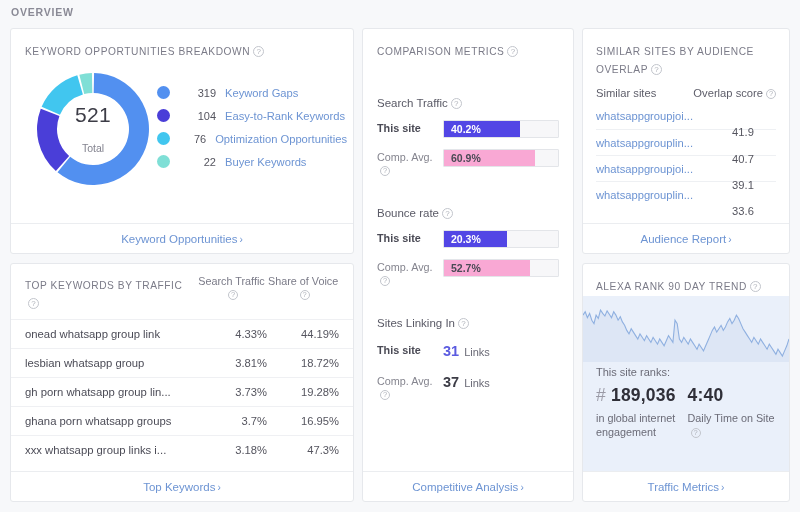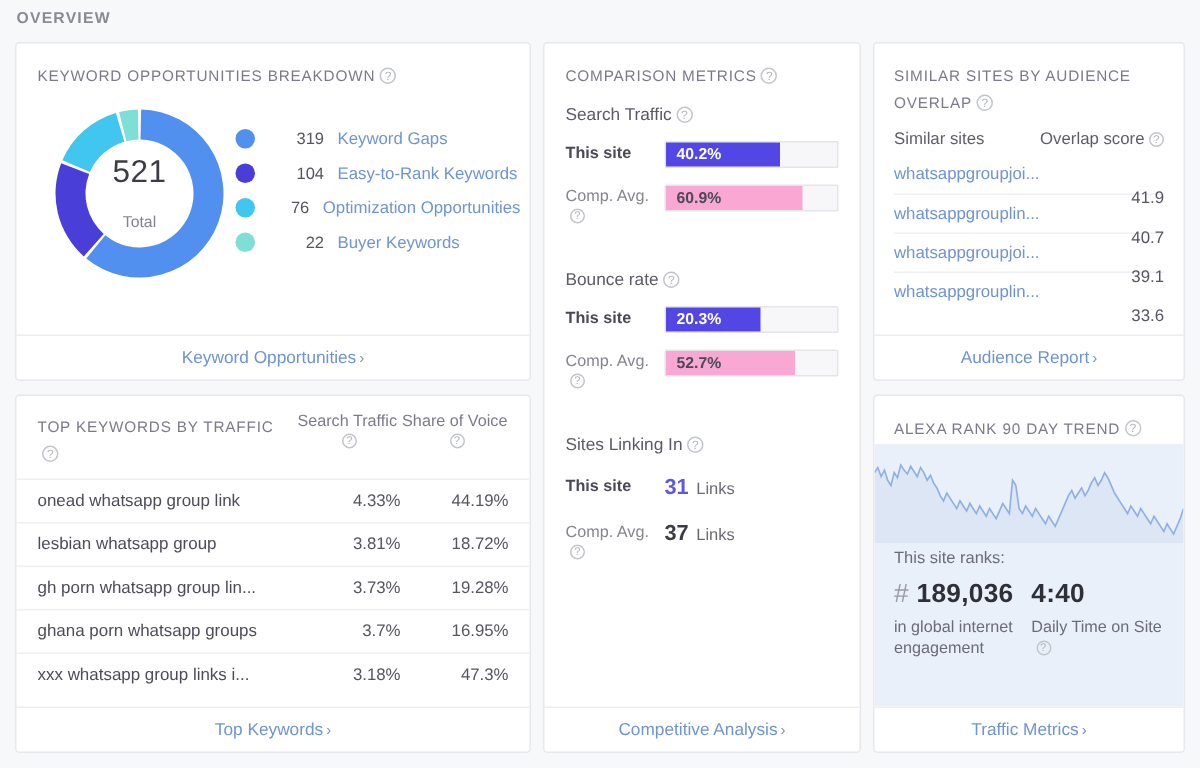--- a/index.html
+++ b/index.html
@@ -82,21 +82,21 @@
   .tkw-row:first-child { border-top: 1px solid #eff0f3; }
   .tkw-kw {
     flex: 1 1 auto; font-size: 11.3px; color: #4c4c57;
     white-space: nowrap; overflow: hidden; text-overflow: ellipsis; padding-right: 6px;
   }
   .tkw-c { width: 72px; text-align: right; font-size: 11.2px; color: #55555f; }
 
   
   #card-cmp { left: 362px; top: 28px; width: 212px; height: 474px; }
   .cmp-inner { padding: 12px 14px 0 14px; }
-  .cmp-section-title { font-size: 11.5px; color: #5a5a66; margin-top: 12px; }
+  .cmp-section-title { font-size: 11.5px; color: #5a5a66; margin-top: 38px; }
   .bar-row { display: flex; align-items: flex-start; margin-top: 11px; }
   .bar-label {
     width: 66px; flex: 0 0 66px; font-size: 10.8px; padding-top: 2px; line-height: 13px;
   }
   .bar-label.site { color: #4a4a55; font-weight: 600; }
   .bar-label.avg { color: #85858f; }
   .bar-track {
     flex: 1 1 auto; height: 18px; background: #f7f7f9;
     border: 1px solid #e3e5e9; position: relative; border-radius: 1px;
   }
@@ -121,21 +121,21 @@
   .sim-ch-b { width: 86px; text-align: right; font-size: 11.2px; color: #5d5d69; }
   .sim-row {
     display: flex; align-items: center; height: 26px;
     border-top: 1px solid #eef0f3;
   }
   .sim-row:first-of-type { border-top: none; margin-top: 4px; }
   .sim-site {
     flex: 1 1 auto; font-size: 11.2px; color: #6d94d3;
     white-space: nowrap; overflow: hidden; text-overflow: ellipsis; padding-right: 4px;
   }
-  .sim-score { width: 66px; text-align: right; font-size: 11.2px; color: #55555f; margin-top: 32px; }
+  .sim-score { width: 66px; text-align: center; font-size: 11.2px; color: #55555f; margin-top: 32px; }
 
   
   #card-alx { left: 582px; top: 263px; width: 208px; height: 239px; }
   .alx-title { padding: 12px 13px 0 13px; }
   .alx-stats {
     position: absolute; left: 0; right: 0; top: 32px; bottom: 0;
     background: #eaf0fa;
   }
   .spark { position: absolute; left: 0; top: 0; width: 206px; height: 66px; }
   .alx-info { position: absolute; left: 13px; top: 70px; right: 10px; }

